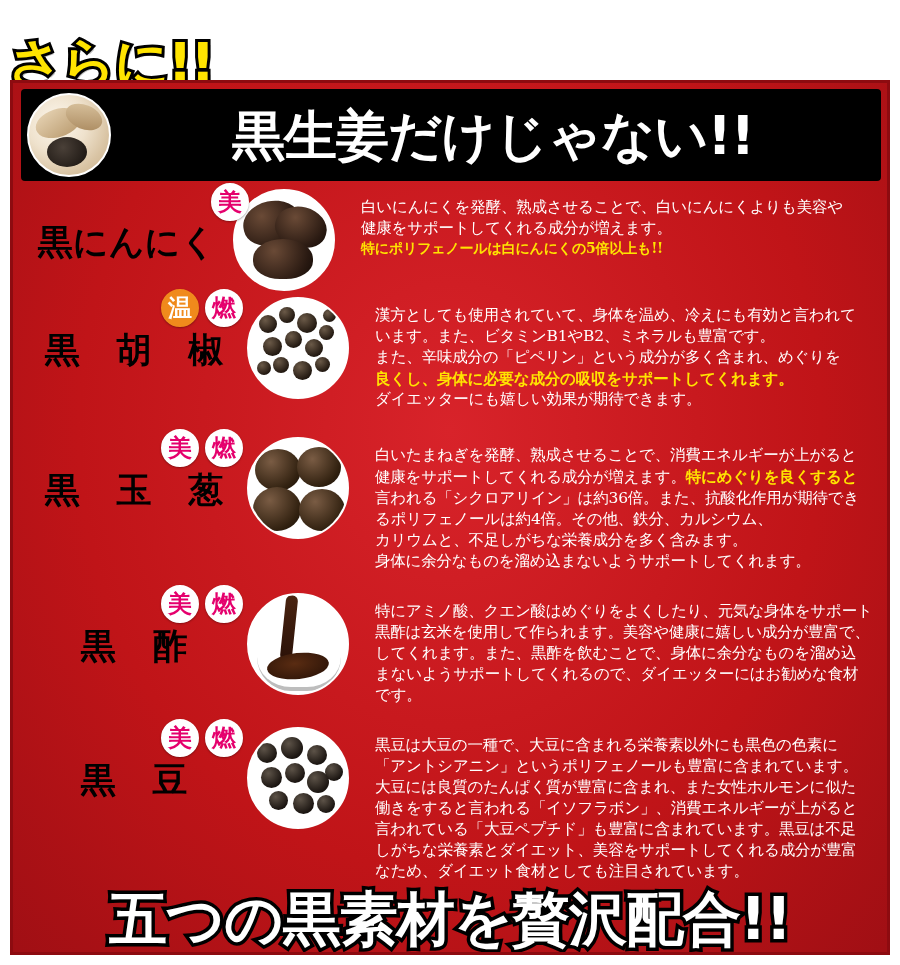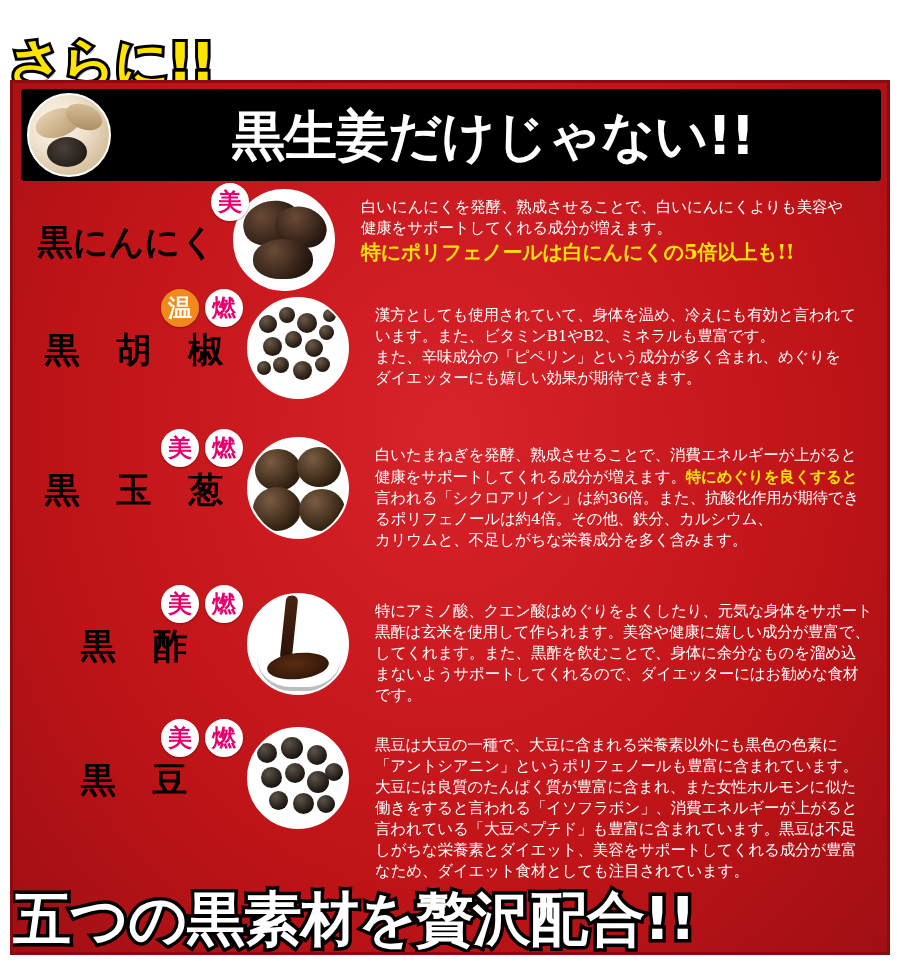--- a/index.html
+++ b/index.html
@@ -241,29 +241,29 @@
     color: #ffffff;
     font-size: 15.5px;
     line-height: 1.36;
     padding-top: 8px;
     padding-right: 4px;
     font-family: "DejaVu Serif", serif;
     letter-spacing: -0.2px;
   }
   .desc p { margin: 0; }
   .desc .hl { color: #ffe400; font-weight: bold; }
-  .desc .big { font-size: 20px; font-weight: bold; }
+  .desc .big { font-size: 14px; font-weight: bold; }
 
   
   .bottom-band {
     position: absolute;
     left: 0;
     bottom: 4px;
     width: 100%;
-    text-align: left;
+    text-align: center;
   }
   .bottom-text {
     font-family: "DejaVu Sans", sans-serif;
     font-weight: bold;
     font-size: 58px;
     line-height: 1;
     color: #ffffff;
     -webkit-text-stroke: 7px #000000;
     paint-order: stroke fill;
     letter-spacing: -1px;
@@ -328,20 +328,21 @@
           <i style="width:19px;height:19px;left:44px;top:62px;"></i>
           <i style="width:15px;height:15px;left:66px;top:58px;"></i>
           <i style="width:14px;height:14px;left:8px;top:62px;"></i>
           <i style="width:13px;height:13px;left:74px;top:10px;"></i>
         </div>
       </div>
       <div class="desc">
         <p>漢方としても使用されていて、身体を温め、冷えにも有効と言われて</p>
         <p>います。また、ビタミンB1やB2、ミネラルも豊富です。</p>
         <p>また、辛味成分の「ピペリン」という成分が多く含まれ、めぐりを</p>
+        <p class="hl">良くし、身体に必要な成分の吸収をサポートしてくれます。</p>
         <p>ダイエッターにも嬉しい効果が期待できます。</p>
       </div>
     </div>
 
     <div class="item" style="min-height:152px;">
       <div class="badges" style="left:140px;top:-4px;">
         <div class="badge bi">美</div>
         <div class="badge nen">燃</div>
       </div>
       <div class="item-name spaced">黒 玉 葱</div>
@@ -352,20 +353,21 @@
             <span class="o3"></span>
             <span class="o4"></span>
         </div>
       </div>
       <div class="desc">
         <p>白いたまねぎを発酵、熟成させることで、消費エネルギーが上がると</p>
         <p><span>健康をサポートしてくれる成分が増えます。</span><span class="hl">特にめぐりを良くすると</span></p>
         <p>言われる「シクロアリイン」は約36倍。また、抗酸化作用が期待でき</p>
         <p>るポリフェノールは約4倍。その他、鉄分、カルシウム、</p>
         <p>カリウムと、不足しがちな栄養成分を多く含みます。</p>
+        <p>身体に余分なものを溜め込まないようサポートしてくれます。</p>
       </div>
     </div>
 
     <div class="item" style="min-height:130px;">
       <div class="badges" style="left:140px;top:-4px;">
         <div class="badge bi">美</div>
         <div class="badge nen">燃</div>
       </div>
       <div class="item-name spaced">黒 酢</div>
       <div class="photo">

